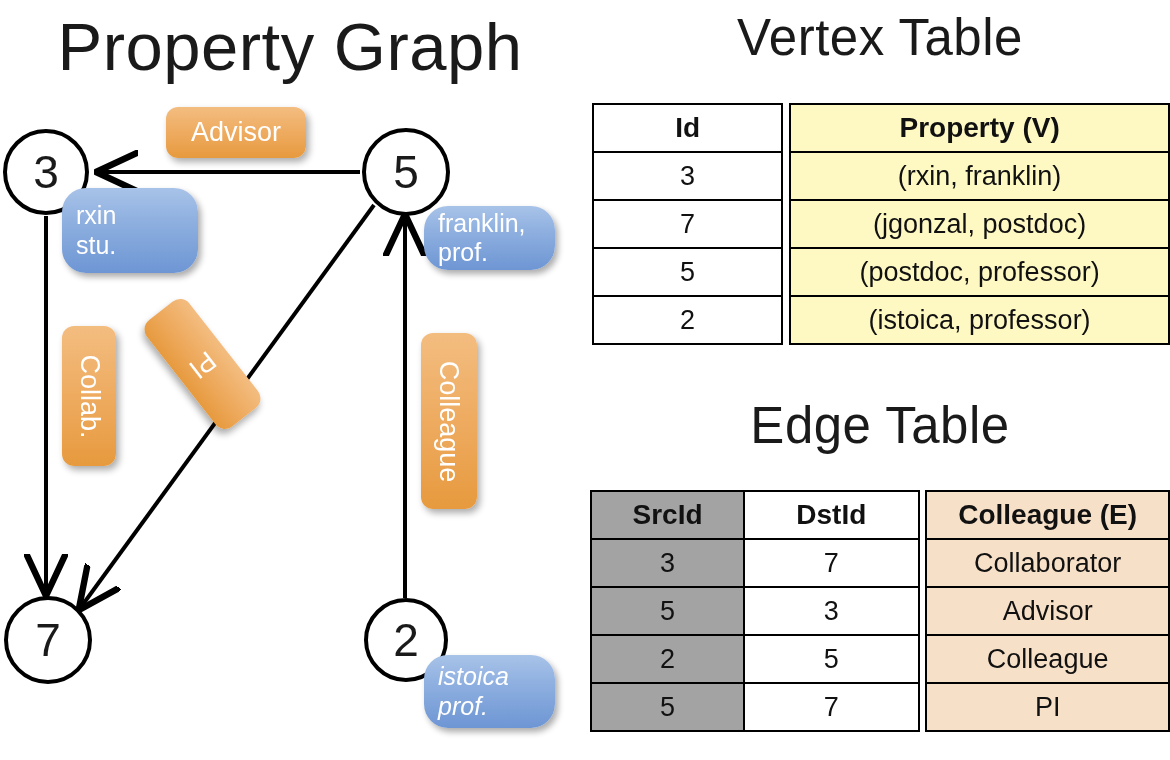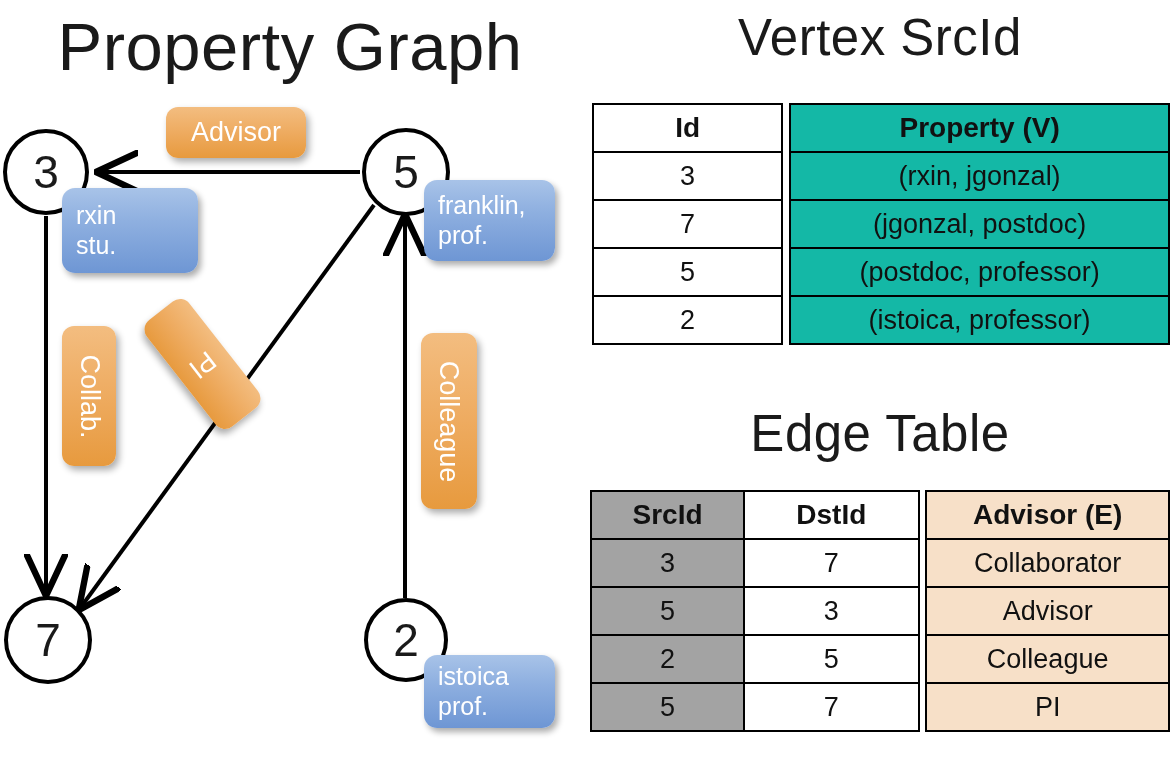--- a/index.html
+++ b/index.html
@@ -35,21 +35,20 @@
     left: 590px; top: 8px;
     width: 580px;
     text-align: center;
     font-size: 51px;
   }
   #title-edge-table {
     left: 590px; top: 396px;
     width: 580px;
     text-align: center;
     font-size: 51px;
-    margin-top: 8px;
   }
 
   
   #graph-panel {
     position: absolute;
     left: 0; top: 0;
     width: 580px; height: 760px;
   }
   #graph-edges {
     position: absolute;
@@ -67,21 +66,21 @@
     align-items: center;
     justify-content: center;
     font-size: 46px;
     font-weight: 300;
     color: #1a1a1a;
     font-family: "Liberation Sans", sans-serif;
   }
 
   .prop-box {
     position: absolute;
-    border-radius: 13px;
+    border-radius: 24px;
     box-sizing: border-box;
     color: #ffffff;
     font-family: "Liberation Sans", sans-serif;
     font-weight: 400;
     display: flex;
     flex-direction: column;
     justify-content: center;
     box-shadow: 3px 4px 6px rgba(0,0,0,0.33);
     line-height: 1.18;
   }
@@ -129,21 +128,21 @@
     color: #111111;
     padding: 0;
     height: 46px;
     line-height: 46px;
   }
   .tbl th {
     font-weight: 700;
     font-size: 28px;
   }
   .v-key   { width: 188px; background: #ffffff; }
-  .v-val   { width: 378px; background: #14b8a6; }
+  .v-val   { width: 378px; background: #fef9c3; }
   .vt-spacer { width: 6px; border: none !important; background: #ffffff; padding: 0; }
 
   .e-key   { width: 154px; background: #a3a3a3; }
   .e-key2  { width: 176px; background: #ffffff; }
   .e-val   { width: 244px; background: #f7e0c8; }
   .et-spacer { width: 6px; border: none !important; background: #ffffff; padding: 0; }
 </style>
 </head>
 <body>
 
@@ -170,27 +169,27 @@
   <div class="node-circle" style="left:3px;  top:129px; width:86px;  height:86px;">3</div>
   <div class="node-circle" style="left:362px; top:128px; width:88px;  height:88px;">5</div>
   <div class="node-circle" style="left:4px;  top:596px; width:88px;  height:88px;">7</div>
   <div class="node-circle" style="left:364px; top:598px; width:84px;  height:84px;">2</div>
 
   <div class="prop-box blue" style="left:62px; top:188px; width:136px; height:85px;">
     <span>rxin</span>
     <span>stu.</span>
   </div>
 
-  <div class="prop-box blue" style="left:424px; top:180px; width:131px; height:81px;">
+  <div class="prop-box blue" style="left:424px; top:206px; width:131px; height:64px;">
     <span>franklin,</span>
     <span>prof.</span>
   </div>
 
 
-  <div class="prop-box blue" style="left:424px; top:655px; width:131px; height:73px;">
+  <div class="prop-box blue" style="left:424px; top:655px; width:131px; height:73px;font-style:italic;">
     <span>istoica</span>
     <span>prof.</span>
   </div>
 
   <div class="edge-label" style="left:166px; top:107px; width:140px; height:51px;">
     <span>Advisor</span>
   </div>
 
   <div class="edge-label vert" style="left:62px; top:326px; width:54px; height:140px;">
     <span>Collab.</span>
@@ -199,35 +198,35 @@
   <div class="edge-label rot" style="left:135px; top:337px; width:135px; height:54px;
               transform: rotate(52deg); transform-origin: center center;">
     <span style="transform: rotate(90deg);">PI</span>
   </div>
 
   <div class="edge-label vert" style="left:421px; top:333px; width:56px; height:176px;">
     <span>Colleague</span>
   </div>
 </div>
 
-<div class="title" id="title-vertex-table">Vertex SrcId</div>
+<div class="title" id="title-vertex-table">Vertex Table</div>
 
 <table class="tbl" id="vertex-table" style="left:592px; top:103px;">
   <thead>
     <tr>
       <th class="v-key">Id</th>
       <td class="vt-spacer"></td>
       <th class="v-val">Property (V)</th>
     </tr>
   </thead>
   <tbody>
     <tr>
       <td class="v-key">3</td>
       <td class="vt-spacer"></td>
-      <td class="v-val">(rxin, jgonzal)</td>
+      <td class="v-val">(rxin, franklin)</td>
     </tr>
     <tr>
       <td class="v-key">7</td>
       <td class="vt-spacer"></td>
       <td class="v-val">(jgonzal, postdoc)</td>
     </tr>
     <tr>
       <td class="v-key">5</td>
       <td class="vt-spacer"></td>
       <td class="v-val">(postdoc, professor)</td>
@@ -241,21 +240,21 @@
 </table>
 
 <div class="title" id="title-edge-table">Edge Table</div>
 
 <table class="tbl" id="edge-table" style="left:590px; top:490px;">
   <thead>
     <tr>
       <th class="e-key">SrcId</th>
       <th class="e-key2">DstId</th>
       <td class="et-spacer"></td>
-      <th class="e-val">Advisor (E)</th>
+      <th class="e-val">Colleague (E)</th>
     </tr>
   </thead>
   <tbody>
     <tr>
       <td class="e-key">3</td>
       <td class="e-key2">7</td>
       <td class="et-spacer"></td>
       <td class="e-val">Collaborator</td>
     </tr>
     <tr>

